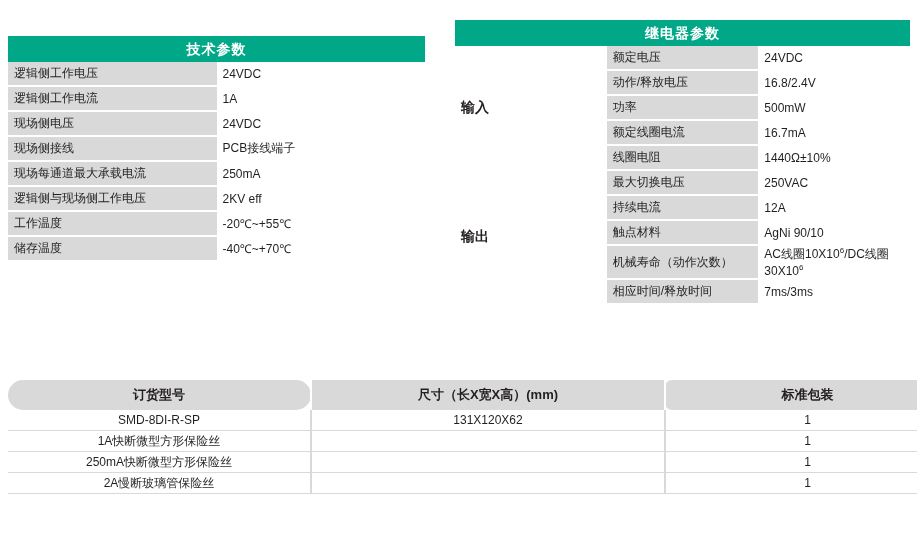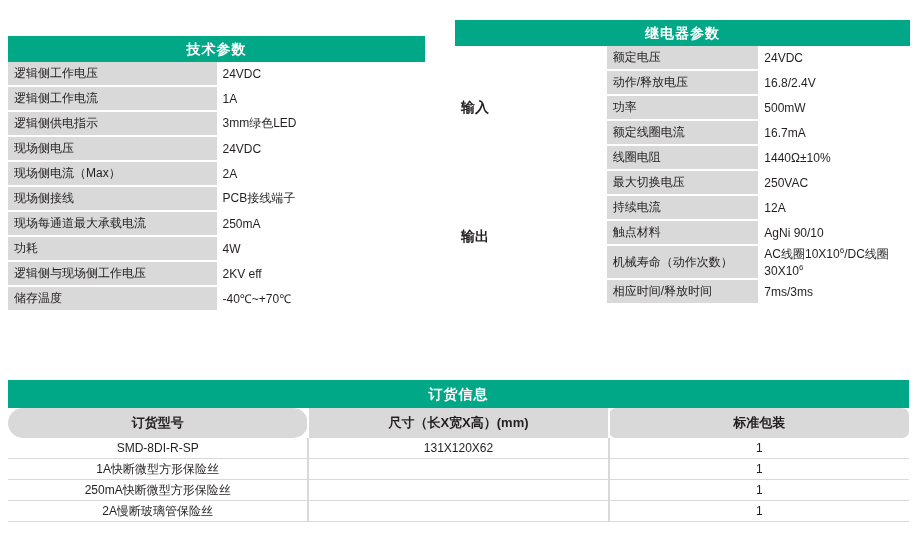--- a/index.html
+++ b/index.html
@@ -130,46 +130,38 @@
       </tr>
       <tr class="body-row">
         <td class="lbl">逻辑侧工作电压</td>
         <td class="val">24VDC</td>
       </tr>
       <tr class="body-row">
         <td class="lbl">逻辑侧工作电流</td>
         <td class="val">1A</td>
       </tr>
       <tr class="body-row">
-        <td class="lbl">逻辑侧供电指示</td>
-        <td class="val">3mm绿色LED</td>
-      </tr>
-      <tr class="body-row">
         <td class="lbl">现场侧电压</td>
         <td class="val">24VDC</td>
       </tr>
       <tr class="body-row">
-        <td class="lbl">现场侧电流（Max）</td>
-        <td class="val">2A</td>
-      </tr>
-      <tr class="body-row">
         <td class="lbl">现场侧接线</td>
         <td class="val">PCB接线端子</td>
       </tr>
       <tr class="body-row">
         <td class="lbl">现场每通道最大承载电流</td>
         <td class="val">250mA</td>
       </tr>
       <tr class="body-row">
-        <td class="lbl">功耗</td>
-        <td class="val">4W</td>
-      </tr>
-      <tr class="body-row">
         <td class="lbl">逻辑侧与现场侧工作电压</td>
         <td class="val">2KV eff</td>
+      </tr>
+      <tr class="body-row">
+        <td class="lbl">工作温度</td>
+        <td class="val">-20℃~+55℃</td>
       </tr>
       <tr class="body-row">
         <td class="lbl">储存温度</td>
         <td class="val">-40℃~+70℃</td>
       </tr>
     </tbody>
   </table>
 
   <table id="relay-table">
     <tbody>
@@ -218,23 +210,20 @@
       </tr>
       <tr class="body-row">
         <td class="lbl">相应时间/释放时间</td>
         <td class="val">7ms/3ms</td>
       </tr>
     </tbody>
   </table>
 
   <table id="order-table">
     <tbody>
-      <tr>
-        <td class="hdr order-hdr" colspan="3">订货信息</td>
-      </tr>
       <tr class="colhdr">
         <td class="c1">订货型号</td>
         <td class="c2">尺寸（长X宽X高）(mm)</td>
         <td class="c3">标准包装</td>
       </tr>
       <tr class="datarow">
         <td class="c1">SMD-8DI-R-SP</td>
         <td class="c2">131X120X62</td>
         <td class="c3">1</td>
       </tr>

